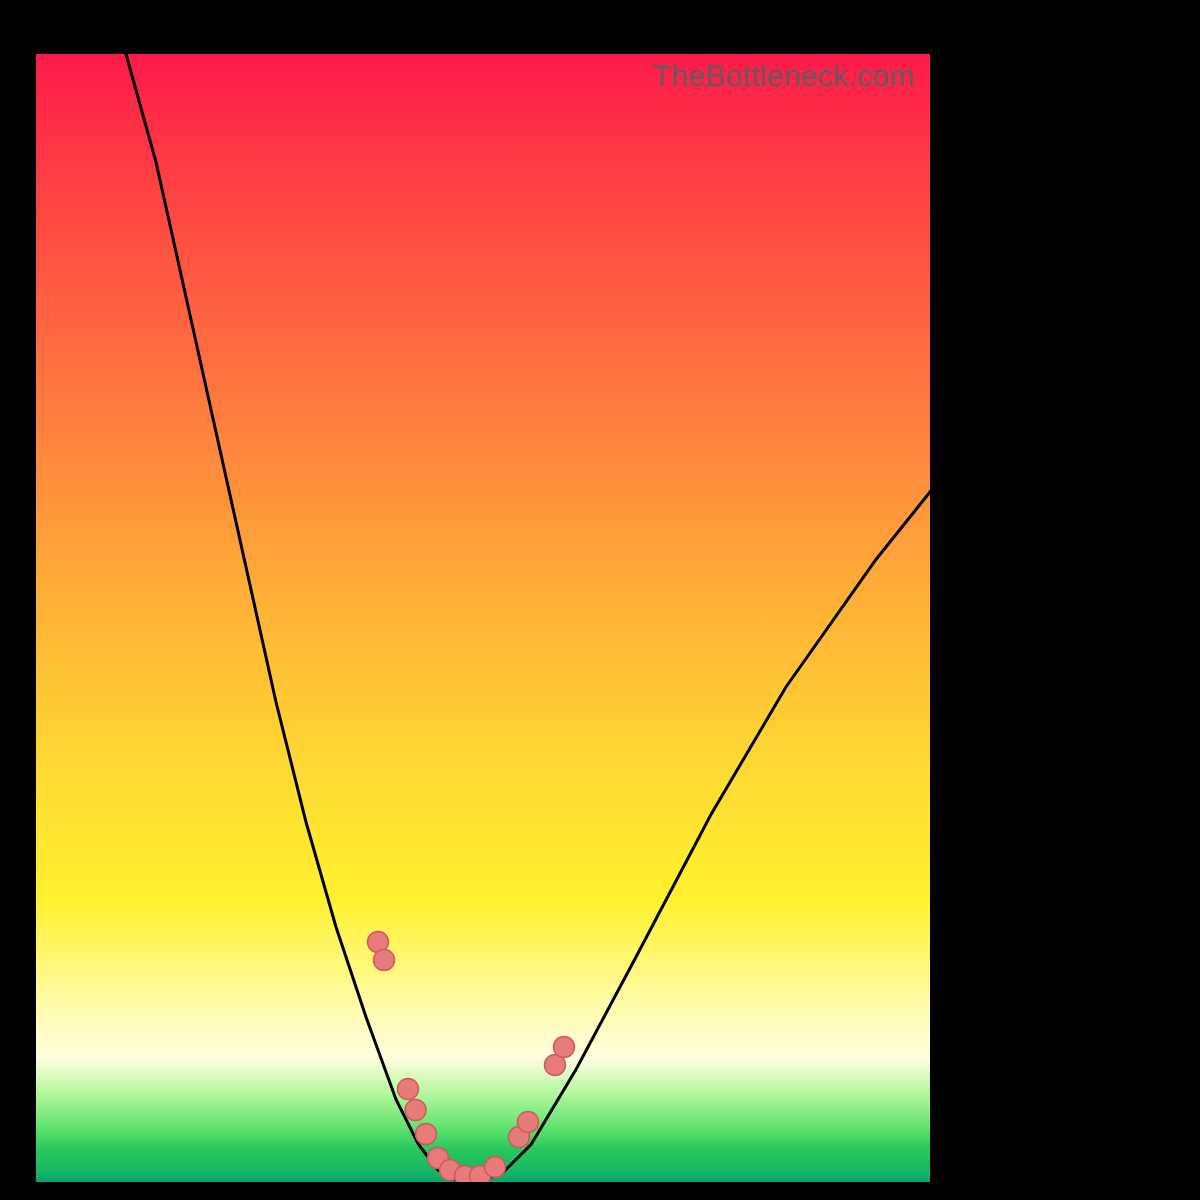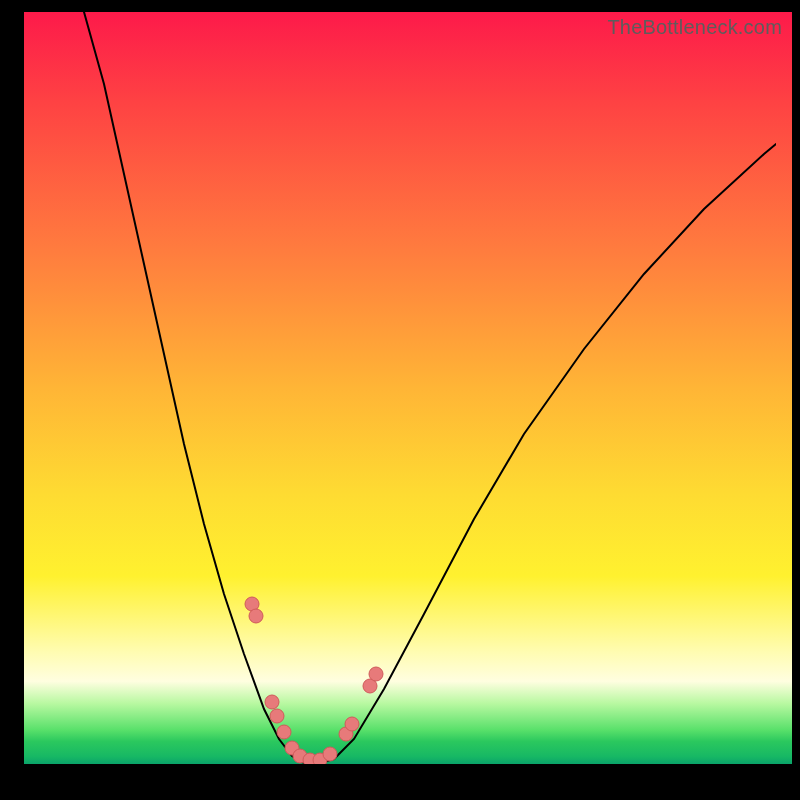--- a/index.html
+++ b/index.html
@@ -15,22 +15,22 @@
     position: absolute;
     left: 0;
     top: 0;
     width: 800px;
     height: 800px;
     background: #000;
   }
   .plot {
     position: absolute;
     left: 24px;
-    top: 12px;
-    width: 768px;
+    top: 36px;
+    width: 596px;
     height: 752px;
     
     background: linear-gradient(
       to bottom,
       #fd1a4a 0%,
       #fe4243 12%,
       #ff7d3e 32%,
       #ffb536 50%,
       #fedb32 64%,
       #fff12f 75%,

